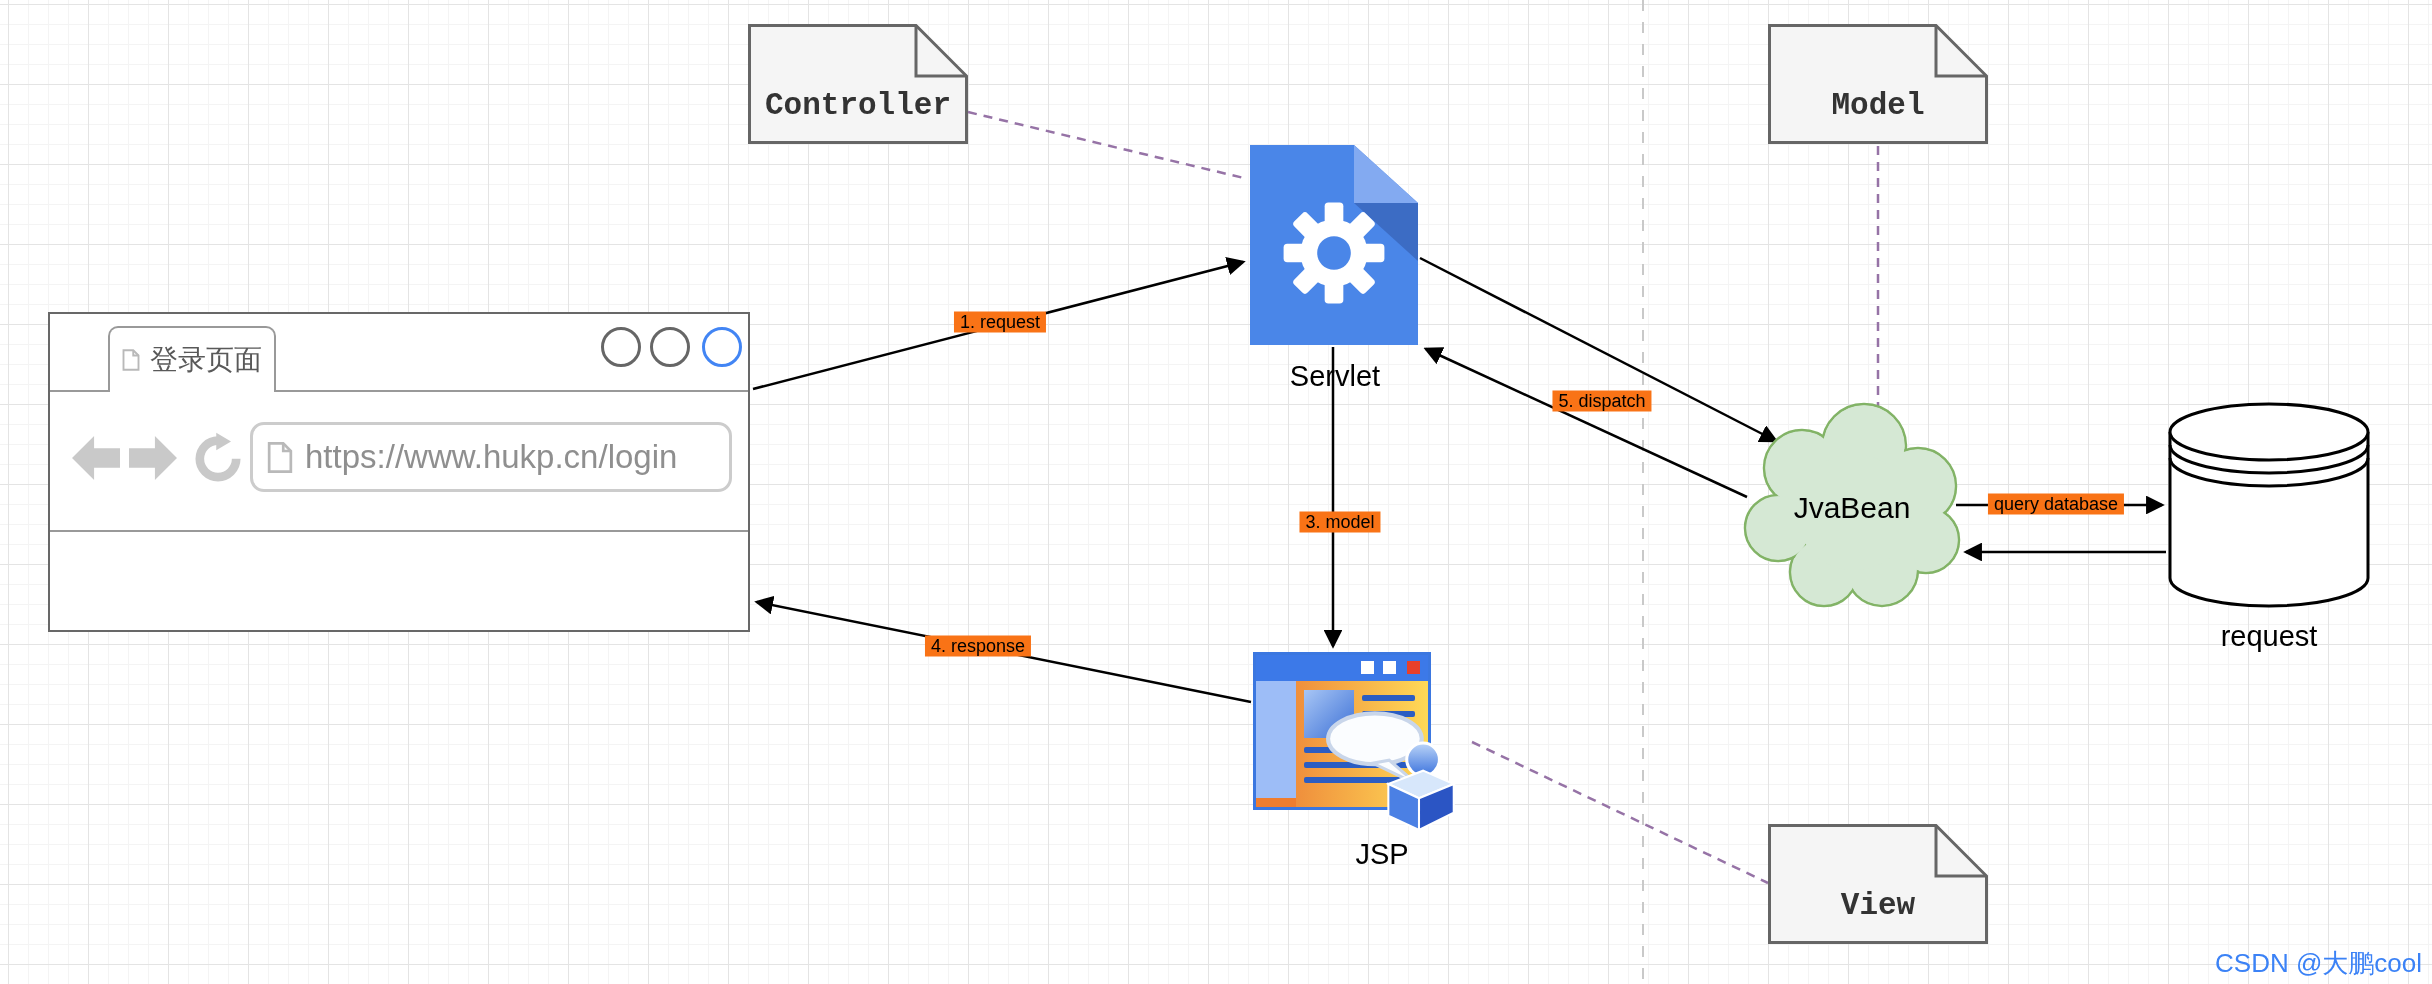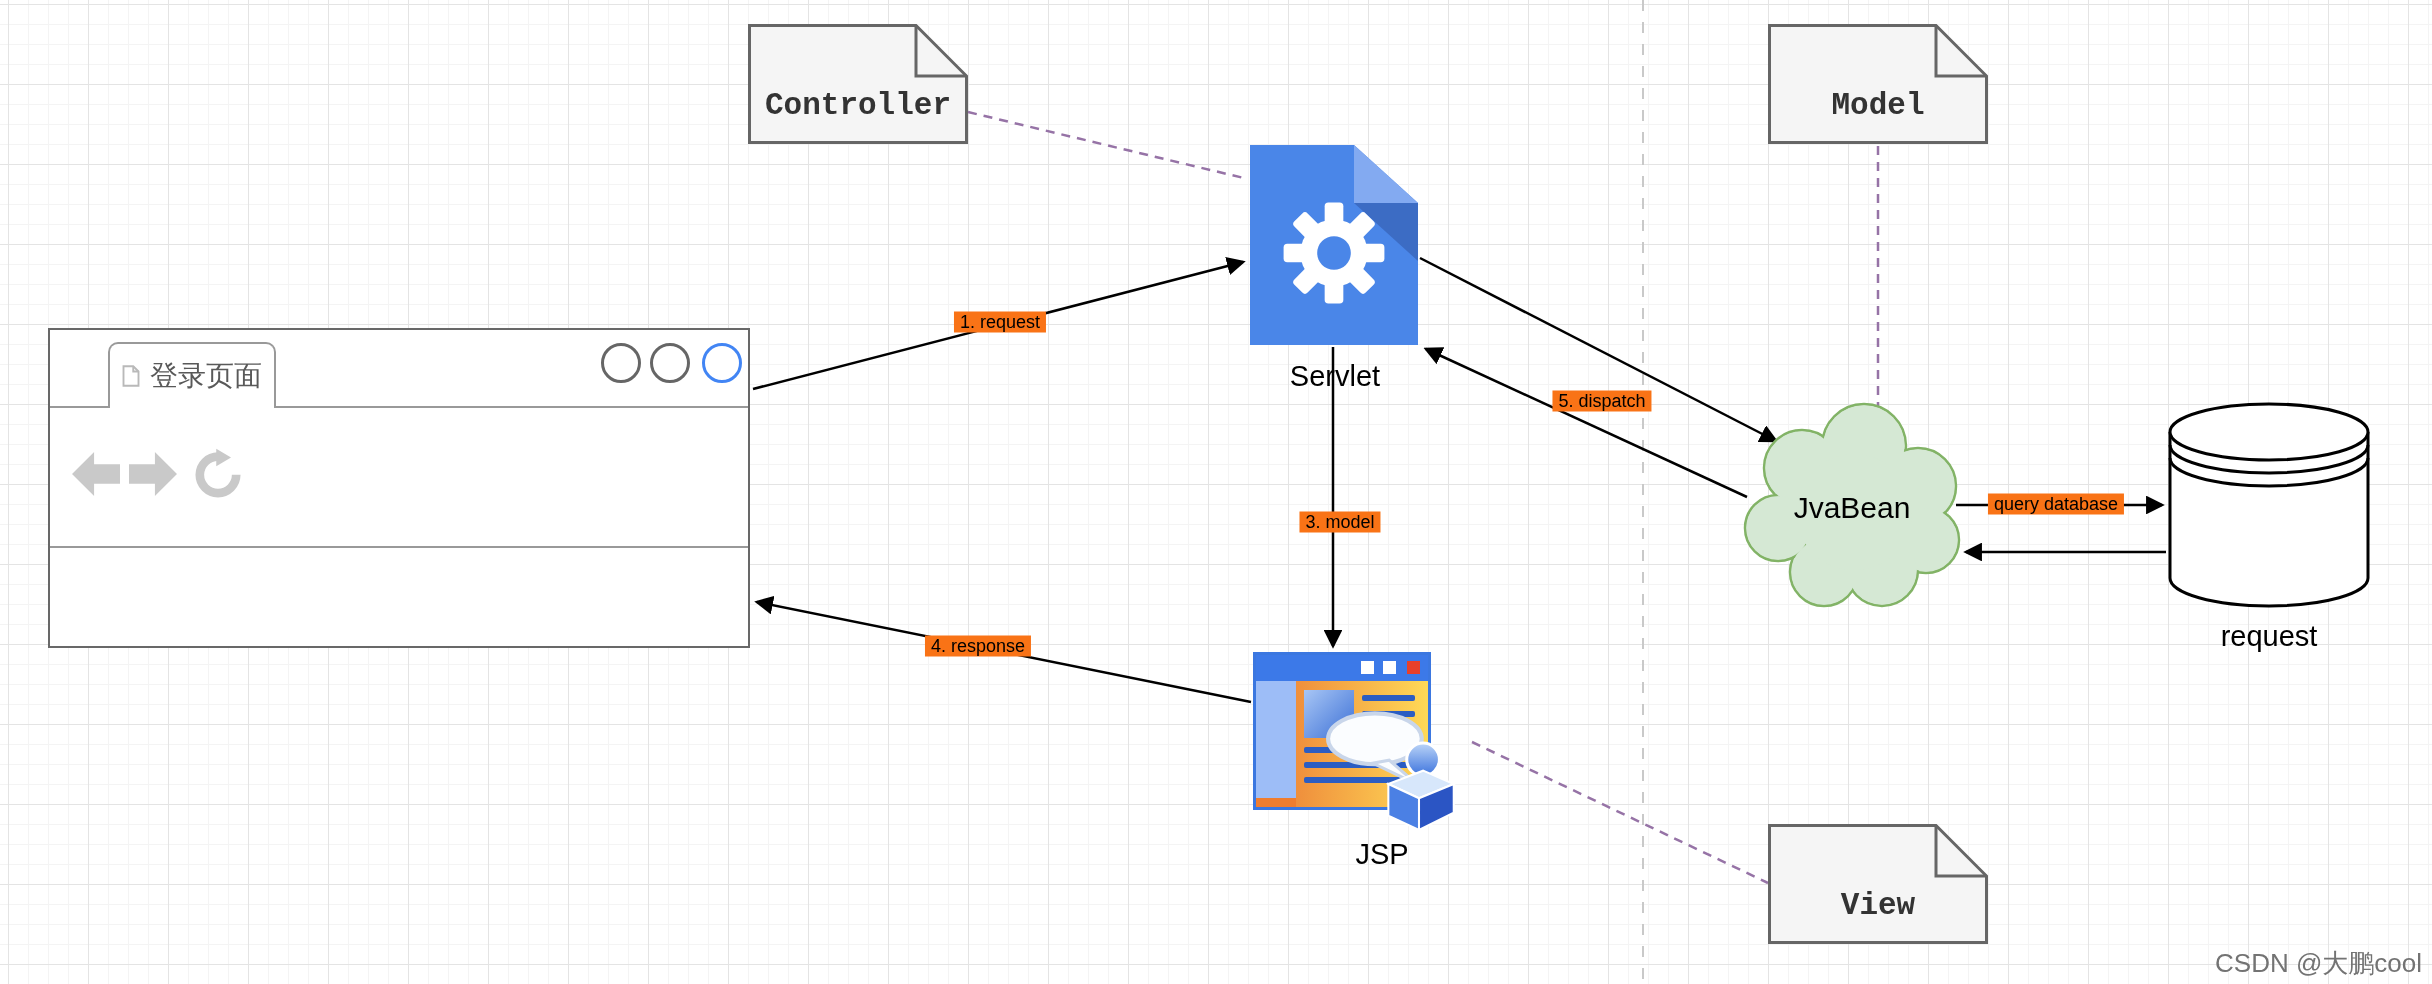--- a/index.html
+++ b/index.html
@@ -27,21 +27,21 @@
 
   
   .node-label{position:absolute;transform:translate(-50%,0);font-size:29px;color:#000;white-space:nowrap;z-index:4;}
 
   
   .note{position:absolute;width:220px;height:120px;z-index:4;font-family:Liberation Mono, monospace;}
   .note .lbl{position:absolute;inset:0;display:flex;align-items:center;justify-content:center;
     padding-top:42px;box-sizing:border-box;font-weight:bold;font-size:31px;color:#333;}
 
   
-  .browser{position:absolute;left:48px;top:328px;width:702px;height:320px;background:#fff;
+  .browser{position:absolute;left:48px;top:312px;width:702px;height:320px;background:#fff;
     border:2.5px solid #686868;box-sizing:border-box;z-index:4;}
   .tabband{position:absolute;left:0;top:0;width:100%;height:76px;border-bottom:2px solid #999;}
   .tab{position:absolute;left:58px;top:12px;width:168px;height:66px;background:#fff;
     border:2px solid #999;border-bottom:none;border-radius:10px 10px 0 0;z-index:2;
     display:flex;align-items:center;gap:10px;padding:0 12px;box-sizing:border-box;}
   .tab-title{font-size:28px;color:#595959;white-space:nowrap;}
   .wincircle{position:absolute;top:13px;width:40px;height:40px;border-radius:50%;
     border:3.5px solid #666;box-sizing:border-box;background:#fff;}
   .wincircle.blue{border-color:#4285f4;}
   .toolbar-icon{position:absolute;background:#c9c9c9;}
@@ -82,21 +82,21 @@
   .jsp-sidechip{position:absolute;left:0;bottom:0;width:100%;height:9px;background:#ef7d2f;}
   .jsp-content{flex:1;background:linear-gradient(90deg,#ef8f3c,#ffd957);padding:9px 8px;box-sizing:border-box;}
   .jsp-row{display:flex;gap:8px;}
   .jsp-img{width:50px;height:48px;background:linear-gradient(135deg,#a8c6f5,#3c70d6);}
   .jsp-bars{flex:1;display:flex;flex-direction:column;justify-content:space-around;}
   .jsp-bar{height:6px;background:#2b5dc2;border-radius:2px;}
   .jsp-bar.full{margin-top:9px;}
   .jsp-bubble{position:absolute;left:68px;top:54px;width:112px;height:80px;z-index:3;}
   .jsp-person{position:absolute;left:122px;top:84px;width:82px;height:94px;z-index:4;}
 
-  .watermark{position:absolute;right:10px;top:946px;font-size:26px;color:#737373;z-index:5;}
+  .watermark{position:absolute;right:10px;top:946px;font-size:26px;color:#3b82f6;z-index:5;}
 </style>
 </head>
 <body>
 
 <svg id="edges" width="2432" height="984" viewBox="0 0 2432 984">
   <defs>
     <marker id="arw" viewBox="0 0 10 10" refX="8.5" refY="5" markerWidth="7.5" markerHeight="7.5" orient="auto-start-reverse">
       <path d="M0,0 L10,5 L0,10 z" fill="#000"></path>
     </marker>
   </defs>
@@ -134,20 +134,27 @@
   <div class="wincircle" style="left:600px;"></div>
   <div class="wincircle blue" style="left:652px;"></div>
 
   <div class="toolbar-icon arrow-shape" style="left:22px;top:122px;"></div>
   <div class="toolbar-icon arrow-shape" style="left:79px;top:122px;transform:scaleX(-1);"></div>
   <svg style="position:absolute;left:142px;top:118px;" width="52" height="52" viewBox="0 0 60 60">
     <path d="M30 10 A21 21 0 1 0 51 31" fill="none" stroke="#c9c9c9" stroke-width="10"></path>
     <polygon points="28,1 28,21 45,11" fill="#c9c9c9"></polygon>
   </svg>
 
+  <div class="urlfield">
+    <svg width="26" height="33" viewBox="0 0 24 30">
+      <path d="M2 2 h13 l7 7 v19 h-20 z" fill="#fff" stroke="#b9b9b9" stroke-width="2.5"></path>
+      <path d="M15 2 v7 h7" fill="none" stroke="#b9b9b9" stroke-width="2.5"></path>
+    </svg>
+    <span class="url-text">https://www.hukp.cn/login</span>
+  </div>
   <div class="browser-divider"></div>
 </div>
 
 <div class="note" style="left:748px;top:24px;">
   <svg width="220" height="120" viewBox="0 0 220 120">
     <path d="M1.5 1.5 L168 1.5 L218.5 52 L218.5 118.5 L1.5 118.5 Z" fill="#f5f5f5" stroke="#666" stroke-width="3"></path>
     <path d="M168 1.5 L168 52 L218.5 52" fill="none" stroke="#666" stroke-width="3"></path>
   </svg>
   <div class="lbl">Controller</div>
 </div>

